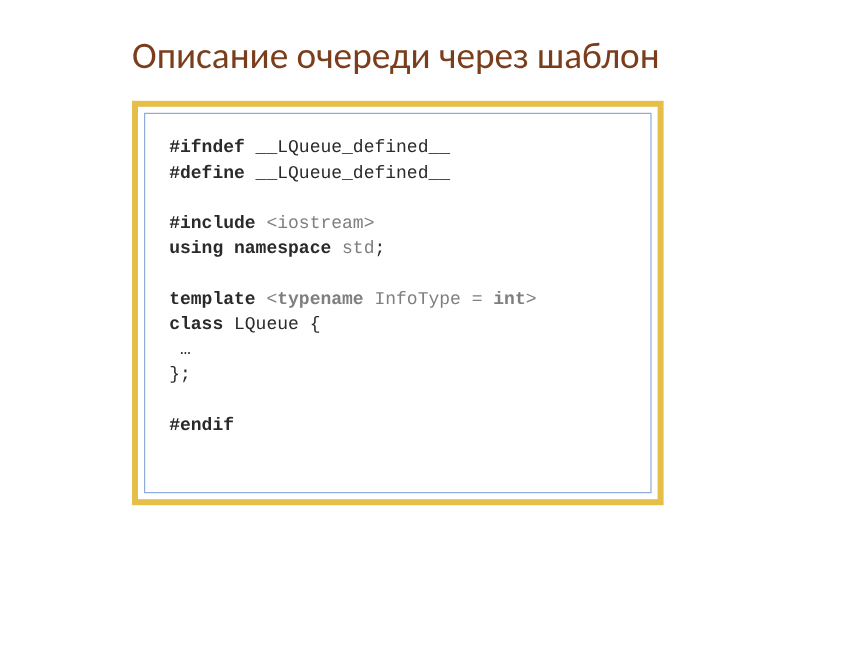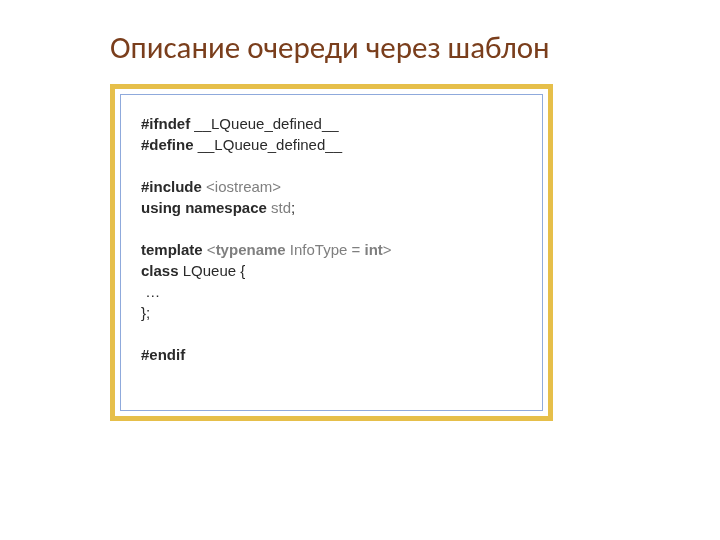--- a/index.html
+++ b/index.html
@@ -31,21 +31,21 @@
     box-sizing: border-box;
   }
   .code-inner {
     border: 1.5px solid #8faadc;
     background: #ffffff;
     padding: 18px 20px 45px 20px;
     box-sizing: border-box;
   }
   pre {
     margin: 0;
-    font-family: Liberation Sans, sans-serif;
+    font-family: Liberation Mono, monospace;
     font-size: 15px;
     line-height: 1.4;
     color: #2a2a2a;
   }
   .kw { font-weight: bold; }
   .gray { color: #7f7f7f; }
 </style>
 </head>
 <body>
 

